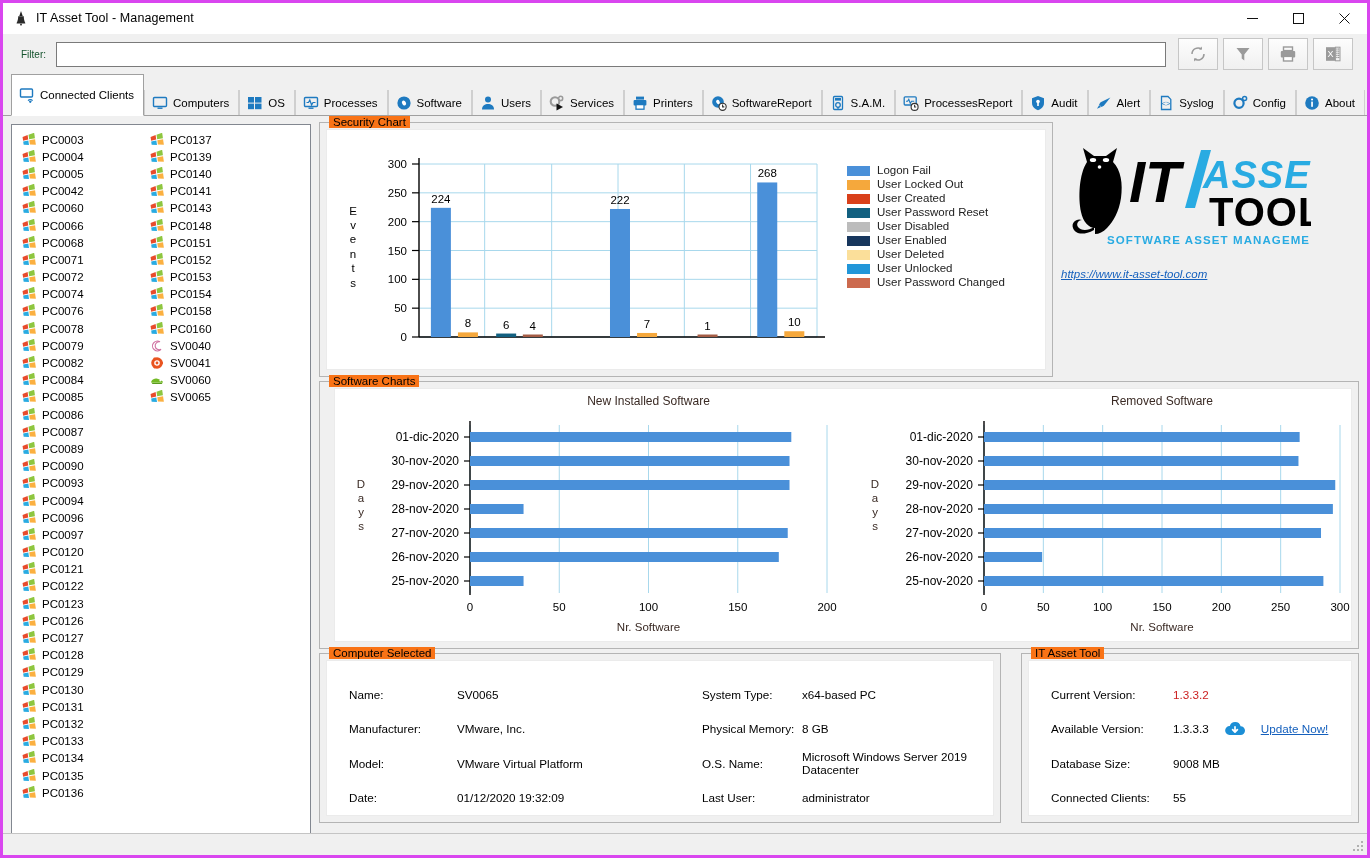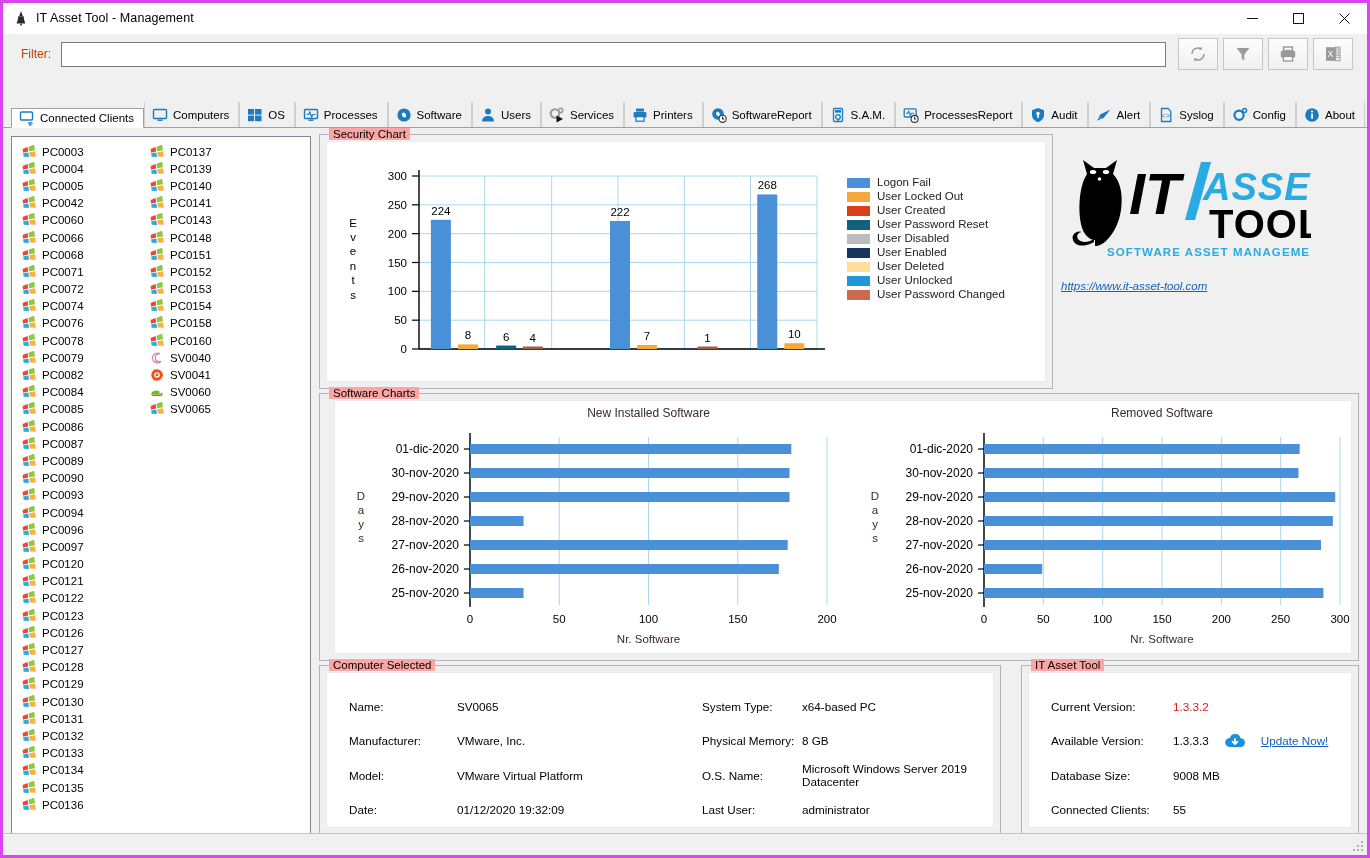--- a/index.html
+++ b/index.html
@@ -40,21 +40,21 @@
     font-size: 12px; color: #111;
   }
 
   
   .filterrow {
     flex: 0 0 40px;
     display: flex; align-items: center;
     padding: 0 8px;
     background: #f0f0f0;
   }
-  .filter-label { font-size: 12px; color:#c2410c; margin-left: 10px; margin-right: 10px; }
+  .filter-label { font-size: 10px; color:#14532d; margin-left: 10px; margin-right: 10px; }
   .filter-input {
     flex: 1 1 auto;
     height: 25px;
     background: #ffffff;
     border: 1px solid #7a7a7a;
     font-size: 12px;
     padding: 0 4px;
     outline: none;
     font-family: "Liberation Sans", sans-serif;
   }
@@ -86,22 +86,21 @@
     border-left: 1px solid #cfcfcf;
     border-right: 1px solid #cfcfcf;
     white-space: nowrap;
   }
   .tab:first-child { border-left: none; }
   .tab.active {
     background: #ffffff;
     border: 1px solid #a0a0a0;
     border-bottom: 1px solid #ffffff;
     margin-bottom: -1px;
-    height: 20px;
-    margin-top: 34px;
+    height: 42px;
   }
   .tab .ticon { width:16px; height:16px; display:block; flex:0 0 16px;}
 
   
   .body {
     flex: 1 1 auto;
     display: flex;
     background: #f0f0f0;
     padding: 6px 8px 0 8px;
     gap: 8px;
@@ -132,21 +131,21 @@
   }
 
   
   .gb {
     border: 1px solid #b4b4b4;
     position: relative;
     background: #f0f0f0;
   }
   .gb > .gb-title {
     position: absolute; top: -7px; left: 9px;
-    background: #fca5a5; padding: 0 4px;
+    background: #f97316; padding: 0 4px;
     font-size: 11.5px; color: #000; text-align: right;
   }
   .gb-inner { background: #ffffff; border: 1px solid #ebebeb; margin: 6px; height: calc(100% - 12px); position: relative;}
 
   .toprow { display:flex; gap: 8px; flex: 0 0 255px; }
   .secchart { flex: 1 1 auto; min-width:0; }
   .logocol {
     flex: 0 0 298px;
     display:flex; flex-direction:column; align-items:flex-start;
     padding-top: 18px;

